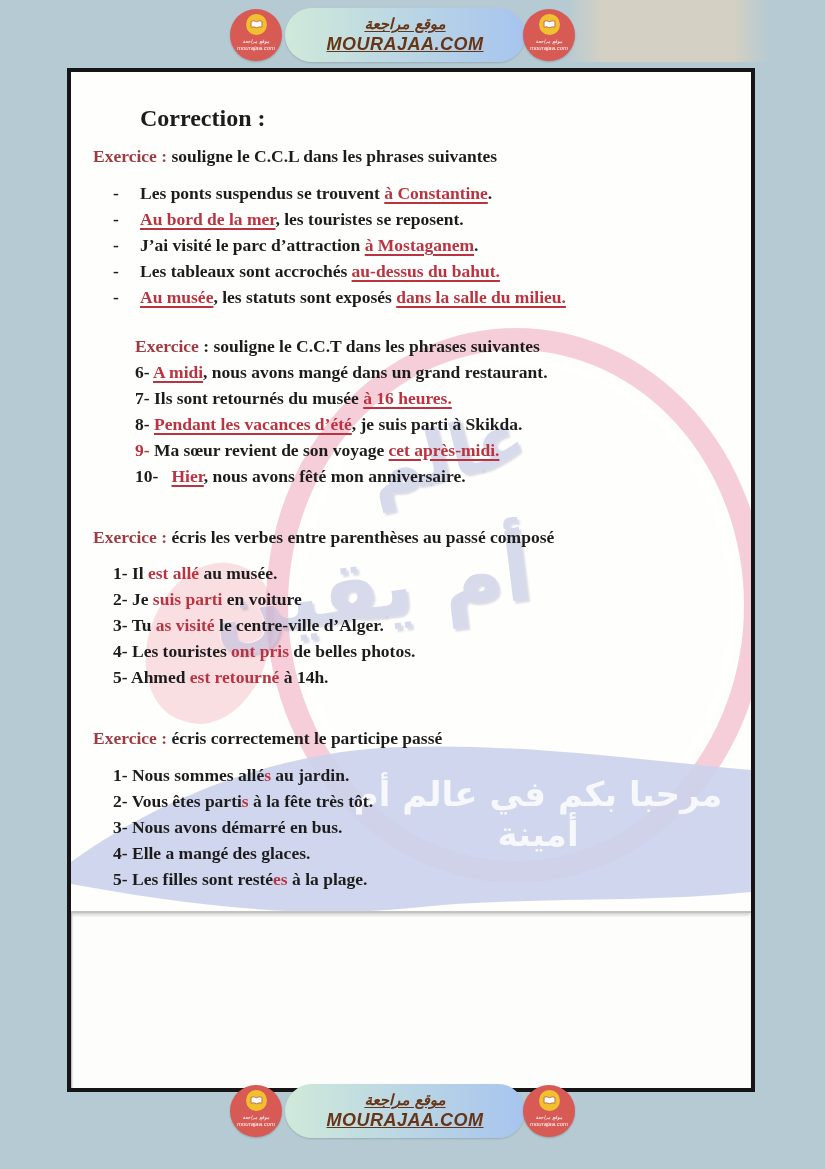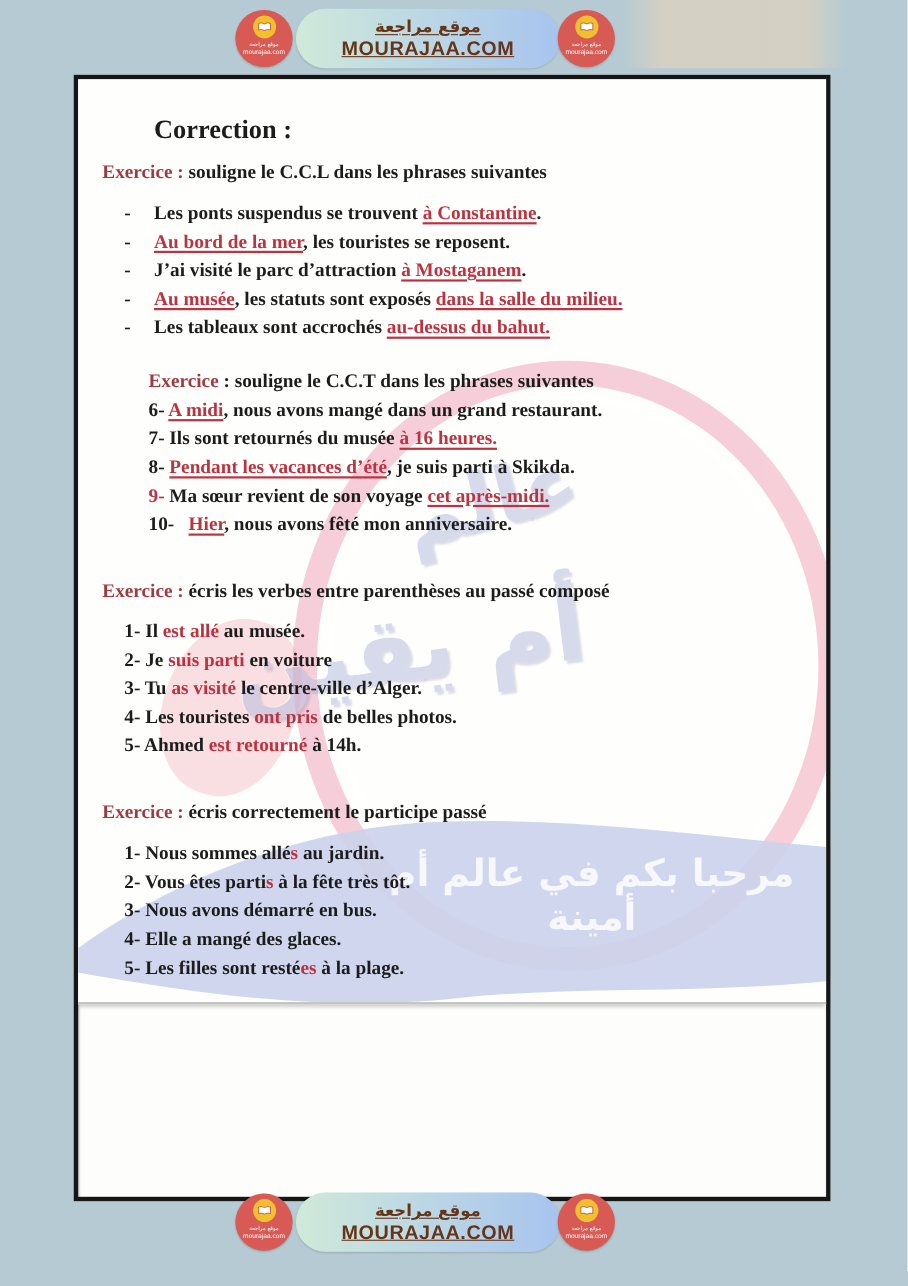--- a/index.html
+++ b/index.html
@@ -16,21 +16,21 @@
   }
   .arabic{font-family:"DejaVu Sans", sans-serif;}
 
   
   .photo-edge{
     position:absolute;left:565px;top:0;width:205px;height:62px;
     background:linear-gradient(90deg, rgba(222,210,190,0) 0%, rgba(222,210,190,.75) 18%, rgba(222,210,190,.75) 82%, rgba(222,210,190,0) 100%);
   }
 
   
-  .banner{position:absolute;left:212px;width:352px;height:58px;z-index:30;}
+  .banner{position:absolute;left:228px;width:352px;height:58px;z-index:30;font-style:italic;}
   .banner.top{top:6px;}
   .banner.bottom{top:1082px;}
   .pill{
     position:absolute;left:57px;top:2px;width:240px;height:54px;border-radius:28px;
     background:linear-gradient(90deg, var(--pill-left), var(--pill-right));
     display:flex;flex-direction:column;align-items:center;justify-content:center;
     box-shadow:0 1px 2px rgba(0,0,0,.15);cursor:pointer;
   }
   .pill-ar{
     font-size:15px;font-weight:bold;color:var(--banner-text);
@@ -152,22 +152,22 @@
 
     <div class="content">
       <div class="line doc-title">Correction :</div>
 
       <div>
         <div class="line heading h-s1"><span class="red exword">Exercice :</span><span> souligne le C.C.L dans les phrases suivantes</span></div>
         <div class="lines-s1">
             <div class="line"><span>Les ponts suspendus se trouvent </span><span class="red exword ul">à Constantine</span><span>.</span></div>
             <div class="line"><span class="red exword ul">Au bord de la mer</span><span>, les touristes se reposent.</span></div>
             <div class="line"><span>J’ai visité le parc d’attraction </span><span class="red exword ul">à Mostaganem</span><span>.</span></div>
+            <div class="line"><span>Les tableaux sont accrochés </span><span class="red exword ul">au-dessus du bahut.</span></div>
             <div class="line"><span class="red exword ul">Au musée</span><span>, les statuts sont exposés </span><span class="red exword ul">dans la salle du milieu.</span></div>
-            <div class="line"><span>Les tableaux sont accrochés </span><span class="red exword ul">au-dessus du bahut.</span></div>
           </div>
       </div>
 
       <div>
         <div class="line heading h-s2"><span class="red exword">Exercice</span><span> : souligne le C.C.T dans les phrases suivantes</span></div>
         <div class="lines-s2">
             <div class="line"><span>6- </span><span class="red exword ul">A midi</span><span>, nous avons mangé dans un grand restaurant.</span></div>
             <div class="line"><span>7- Ils sont retournés du musée </span><span class="red exword ul">à 16 heures.</span></div>
             <div class="line"><span>8- </span><span class="red exword ul">Pendant les vacances d’été</span><span>, je suis parti à Skikda.</span></div>
             <div class="line"><span class="red exword">9-</span><span> Ma sœur revient de son voyage </span><span class="red exword ul">cet après-midi.</span></div>

